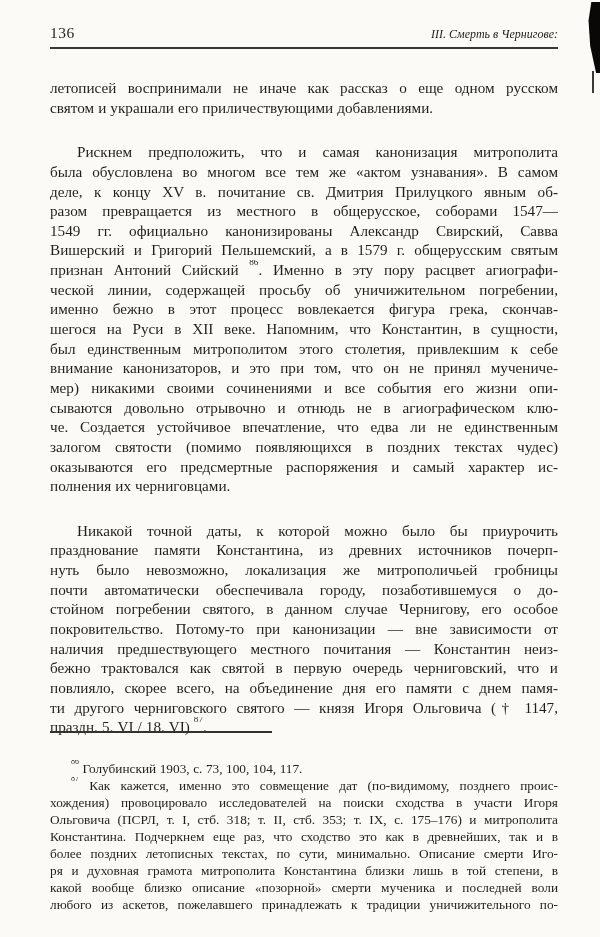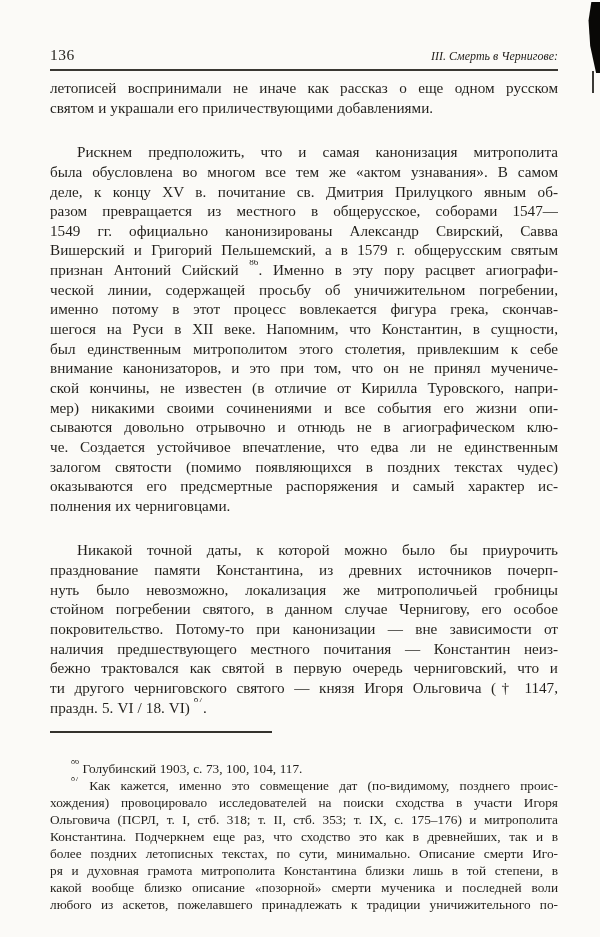--- a/index.html
+++ b/index.html
@@ -7,21 +7,21 @@
     width: 600px; height: 937px;
     background: #fbfaf7;
     font-family: "Liberation Serif", "DejaVu Serif", serif;
     color: #211f1b;
     overflow: hidden;
   }
   .page { position: relative; width: 600px; height: 937px; }
 
   
   .page-header {
-    position: absolute; top: 46px; left: 50px; width: 508px;
+    position: absolute; top: 24px; left: 50px; width: 508px;
     display: flex; justify-content: space-between; align-items: baseline;
     border-bottom: 2px solid #3a3833;
     padding-bottom: 5px;
     font-size: 15.5px;
   }
   .page-number { letter-spacing: 0.5px; }
   .running-head { font-style: italic; font-size: 12px; }
 
   
   .body-text {
@@ -91,40 +91,41 @@
       </div>
       <div>
         <div class="line indent">Рискнем предположить, что и самая канонизация митрополита</div>
         <div class="line">была обусловлена во многом все тем же «актом узнавания». В самом</div>
         <div class="line">деле, к концу XV в. почитание св. Дмитрия Прилуцкого явным об-</div>
         <div class="line">разом превращается из местного в общерусское, соборами 1547—</div>
         <div class="line">1549 гг. официально канонизированы Александр Свирский, Савва</div>
         <div class="line">Вишерский и Григорий Пельшемский, а в 1579 г. общерусским святым</div>
         <div class="line">признан Антоний Сийский <sup>86</sup>. Именно в эту пору расцвет агиографи-</div>
         <div class="line">ческой линии, содержащей просьбу об уничижительном погребении,</div>
-        <div class="line">именно потому в этот процесс вовлекается фигура грека, скончав-</div>
+        <div class="line">именно бежно в этот процесс вовлекается фигура грека, скончав-</div>
         <div class="line">шегося на Руси в XII веке. Напомним, что Константин, в сущности,</div>
         <div class="line">был единственным митрополитом этого столетия, привлекшим к себе</div>
         <div class="line">внимание канонизаторов, и это при том, что он не принял мучениче-</div>
-        <div class="line">ской кончины, не известен (в отличие от Кирилла Туровского, напри-</div>
         <div class="line">мер) никакими своими сочинениями и все события его жизни опи-</div>
         <div class="line">сываются довольно отрывочно и отнюдь не в агиографическом клю-</div>
         <div class="line">че. Создается устойчивое впечатление, что едва ли не единственным</div>
         <div class="line">залогом святости (помимо появляющихся в поздних текстах чудес)</div>
         <div class="line">оказываются его предсмертные распоряжения и самый характер ис-</div>
         <div class="line short">полнения их черниговцами.</div>
       </div>
       <div>
         <div class="line indent">Никакой точной даты, к которой можно было бы приурочить</div>
         <div class="line">празднование памяти Константина, из древних источников почерп-</div>
         <div class="line">нуть было невозможно, локализация же митрополичьей гробницы</div>
+        <div class="line">почти автоматически обеспечивала городу, позаботившемуся о до-</div>
         <div class="line">стойном погребении святого, в данном случае Чернигову, его особое</div>
         <div class="line">покровительство. Потому-то при канонизации — вне зависимости от</div>
         <div class="line">наличия предшествующего местного почитания — Константин неиз-</div>
         <div class="line">бежно трактовался как святой в первую очередь черниговский, что и</div>
+        <div class="line">повлияло, скорее всего, на объединение дня его памяти с днем памя-</div>
         <div class="line">ти другого черниговского святого — князя Игоря Ольговича († 1147,</div>
         <div class="line short">праздн. 5. VI / 18. VI) <sup>87</sup>.</div>
       </div>
     </main>
 
   <div class="fn-separator"></div>
 
   <section class="footnotes">
       <div>
         <div class="fn-line indent short"><sup>86</sup> Голубинский 1903, с. 73, 100, 104, 117.</div>

